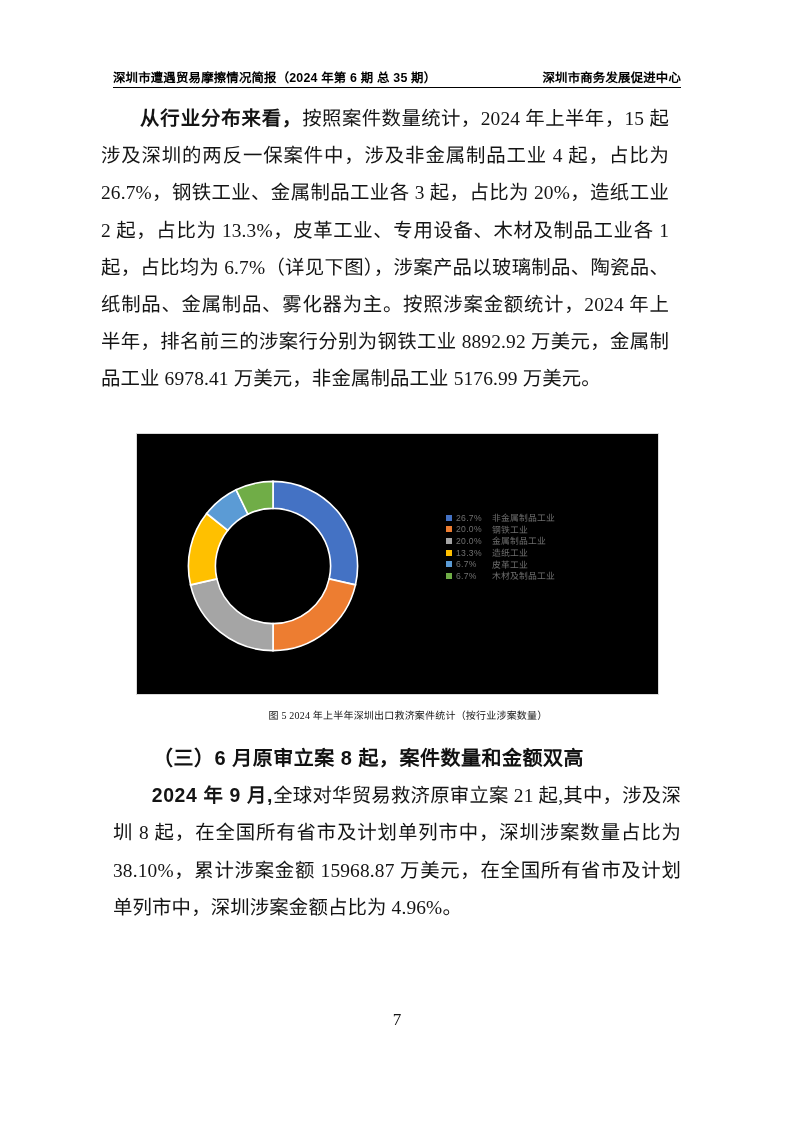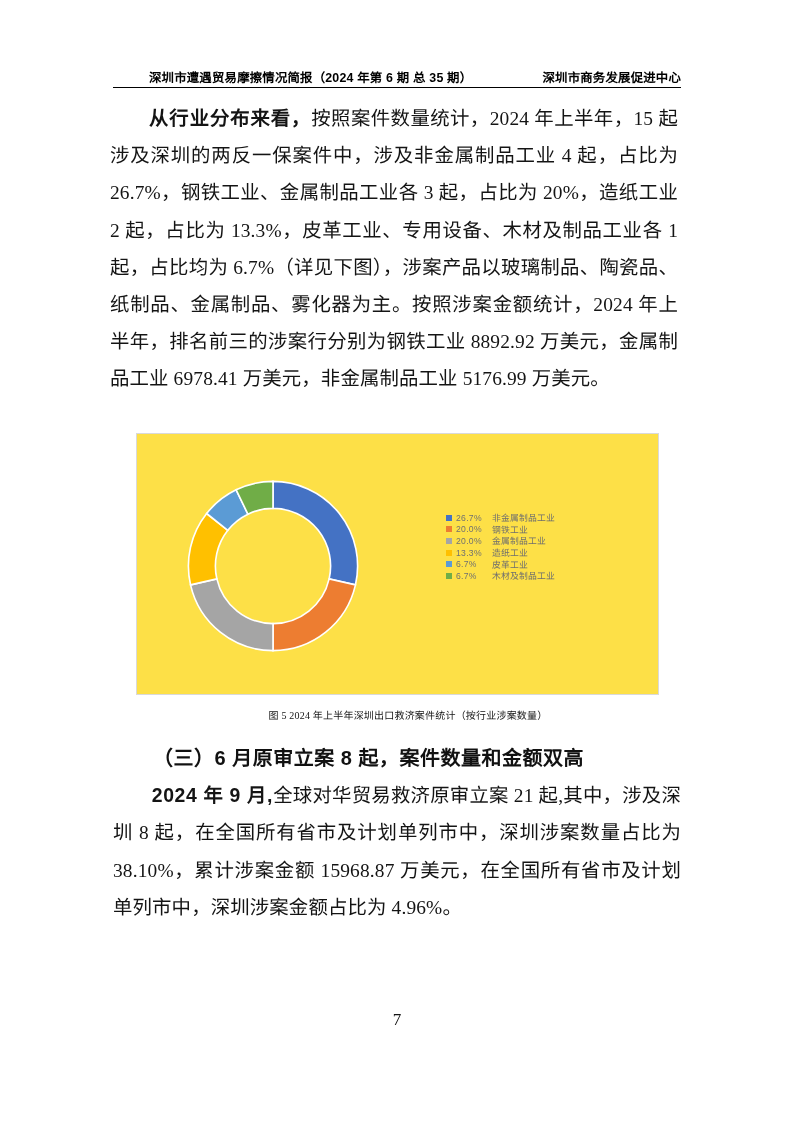--- a/index.html
+++ b/index.html
@@ -40,27 +40,26 @@
     box-sizing: border-box;
   }
   .header-left,
   .header-right {
     font-family: "Liberation Sans", "DejaVu Sans", sans-serif;
     font-size: 12.4px;
     font-weight: 700;
     letter-spacing: 0.2px;
     white-space: nowrap;
     line-height: 1;
-    margin-left: 36px;
   }
 
   
   .content {
     position: absolute;
-    left: 110px;
+    left: 101px;
     top: 100px;
     width: 568px;
   }
 
   p.para {
     margin: 0;
     font-size: 19.4px;
     line-height: 37.2px;
     text-align: justify;
     text-align-last: left;
@@ -80,21 +79,21 @@
   .indent { display: inline-block; width: 2em; }
 
   
   .figure-wrap {
     position: absolute;
     left: 136px;
     top: 433px;
     width: 523px;
     height: 262px;
     border: 1px solid #d9d9d9;
-    background: #fde047;
+    background: #000000;
     box-sizing: border-box;
   }
 
   .donut-area {
     position: absolute;
     left: 0;
     top: 0;
     width: 330px;
     height: 260px;
   }

